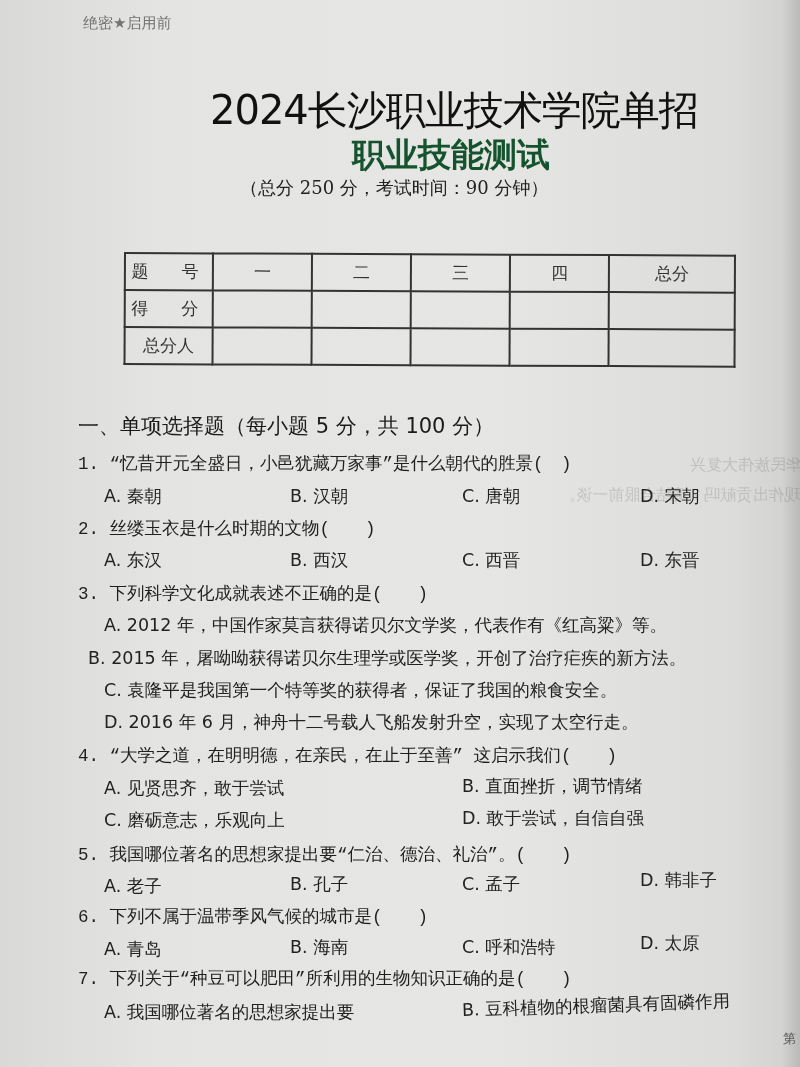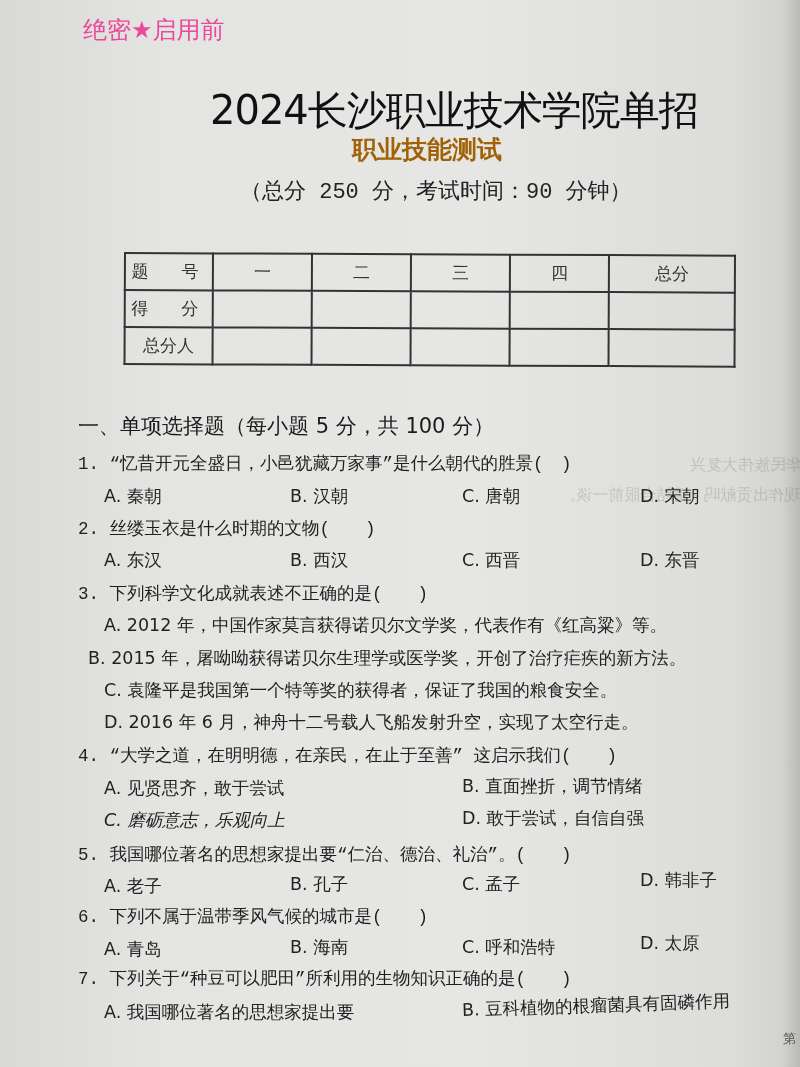--- a/index.html
+++ b/index.html
@@ -5,24 +5,24 @@
     html, body { margin: 0; padding: 0; }
     body {
       width: 800px; height: 1067px; overflow: hidden; position: relative;
       background: linear-gradient(90deg, #d9d9d7 0%, #e4e4e2 20%, #e6e6e4 60%, #dcdcda 92%, #cfcfcd 100%);
       font-family: "DejaVu Serif", "Liberation Serif", serif;
       color: #1e1e1e;
     }
     .page-edge { position: absolute; right: 0; top: 0; width: 18px; height: 1067px;
       background: linear-gradient(90deg, rgba(0,0,0,0) 0%, rgba(120,120,118,0.25) 100%); }
     .abs { position: absolute; white-space: nowrap; }
-    .secret { left: 83px; top: 14px; font-size: 24px; font-family: "DejaVu Sans", sans-serif; color: #ec4899; }
+    .secret { left: 83px; top: 14px; font-size: 15px; font-family: "DejaVu Sans", sans-serif; color: #737373; }
     .title { left: 210px; top: 83px; font-size: 40px; font-family: "DejaVu Sans", sans-serif; color: #111; letter-spacing: -1px; }
-    .subtitle { left: 352px; top: 133px; font-size: 25px; font-weight: bold; font-family: "DejaVu Sans", sans-serif; color: #a16207; }
-    .info { left: 240px; top: 176px; font-size: 22px; color: #222; font-family: Liberation Mono, monospace; }
+    .subtitle { left: 352px; top: 133px; font-size: 33px; font-weight: bold; font-family: "DejaVu Sans", sans-serif; color: #14532d; }
+    .info { left: 240px; top: 176px; font-size: 18px; color: #222; }
 
     .score-table { position: absolute; left: 124px; top: 252px; width: 612px; border-collapse: collapse;
       transform: rotate(0.25deg); transform-origin: left top; }
     .score-table td { border: 2px solid #333; height: 35px; text-align: center; font-size: 17px;
       font-family: "DejaVu Sans", sans-serif; color: #333; padding: 0; }
     .score-table td.rowhead { width: 86px; letter-spacing: 8px; }
     .score-table td.rowhead.tight { letter-spacing: 0; }
 
     .section { left: 78px; top: 412px; font-size: 21px; font-family: "DejaVu Sans", sans-serif; color: #1b1b1b; }
     .q { font-size: 17.5px; font-family: Liberation Mono, monospace; color: #1f1f1f; }
@@ -88,21 +88,21 @@
 
 <div class="abs q" style="left:78px; top:581px;">3. 下列科学文化成就表述不正确的是(　　)</div>
 <div class="abs opt" style="left:104px; top:613px;">A. 2012 年，中国作家莫言获得诺贝尔文学奖，代表作有《红高粱》等。</div>
 <div class="abs opt" style="left:88px; top:646px;">B. 2015 年，屠呦呦获得诺贝尔生理学或医学奖，开创了治疗疟疾的新方法。</div>
 <div class="abs opt" style="left:104px; top:678px;">C. 袁隆平是我国第一个特等奖的获得者，保证了我国的粮食安全。</div>
 <div class="abs opt" style="left:104px; top:710px;">D. 2016 年 6 月，神舟十二号载人飞船发射升空，实现了太空行走。</div>
 
 <div class="abs q" style="left:78px; top:743px;">4. “大学之道，在明明德，在亲民，在止于至善” 这启示我们(　　)</div>
 <div class="abs opt" style="left:104px; top:776px;">A. 见贤思齐，敢于尝试</div>
 <div class="abs opt" style="left:462px; top:774px;">B. 直面挫折，调节情绪</div>
-<div class="abs opt" style="left:104px; top:808px;font-style:italic;">C. 磨砺意志，乐观向上</div>
+<div class="abs opt" style="left:104px; top:808px;">C. 磨砺意志，乐观向上</div>
 <div class="abs opt" style="left:462px; top:806px;">D. 敢于尝试，自信自强</div>
 
 <div class="abs q" style="left:78px; top:842px;">5. 我国哪位著名的思想家提出要“仁治、德治、礼治”。(　　)</div>
 <div class="abs opt" style="left:104px; top:874px;">A. 老子</div>
 <div class="abs opt" style="left:290px; top:872px;">B. 孔子</div>
 <div class="abs opt" style="left:462px; top:872px;">C. 孟子</div>
 <div class="abs opt" style="left:640px; top:868px;">D. 韩非子</div>
 
 <div class="abs q" style="left:78px; top:904px;">6. 下列不属于温带季风气候的城市是(　　)</div>
 <div class="abs opt" style="left:104px; top:937px;">A. 青岛</div>

